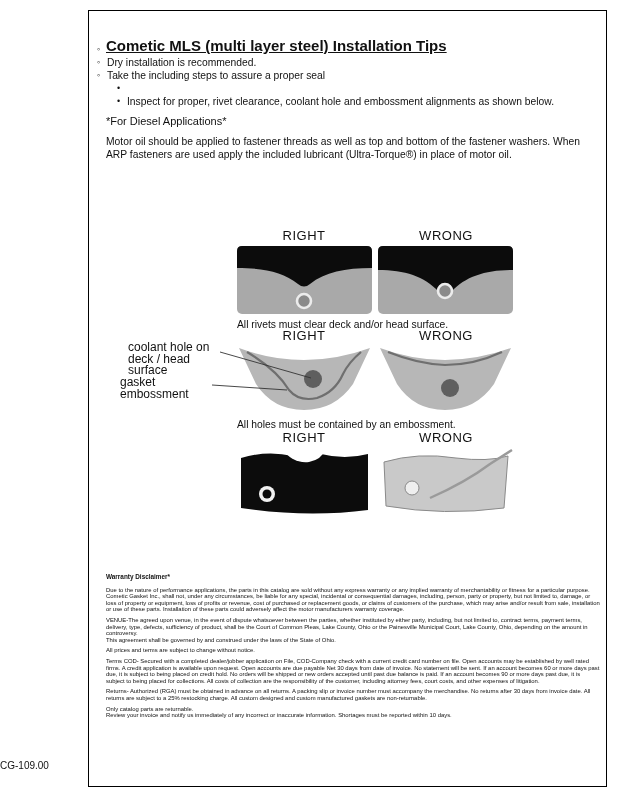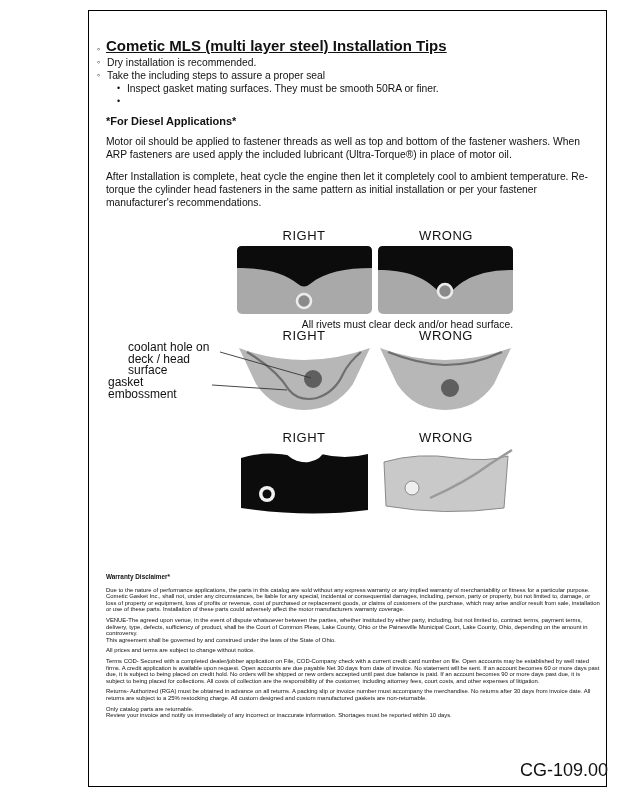--- a/index.html
+++ b/index.html
@@ -8,39 +8,39 @@
   .frame { position:absolute; left:88px; top:10px; width:519px; height:777px; border:1px solid #000; background:#fff; }
 
   .title { position:absolute; left:106px; top:20px; font-size:15px; font-weight:bold; text-decoration:underline;margin-top:17px; }
 
   .bullets { position:absolute; left:97px; top:43px; width:478px; font-size:10.3px; line-height:13px; }
   .bullet-line { display:flex; }
   .bullet-line .b { width:10px; flex:0 0 10px; font-size:9px; }
   .bullet-line.sub { padding-left:20px; }
 
   .diesel { position:absolute; left:106px; top:115px; width:482px; font-size:10.3px; line-height:13.2px; }
-  .diesel h2 { font-size:11px; font-weight:bold; margin-bottom:7px; }
+  .diesel h2 { font-size:11px; font-weight:normal; margin-bottom:7px; }
   .diesel p { margin-bottom:8px; }
 
   .diagram { position:absolute; left:237px; width:276px; }
   .dg-labels { display:flex; gap:8px; margin-bottom:3px; }
   .dg-labels span { width:135px; text-align:center; font-size:13px; letter-spacing:0.5px; }
   .dg-panels { display:flex; gap:6px; }
   .dg-panels svg { width:135px; height:68px; display:block; }
-  .dg-caption { margin-top:5px; font-size:10.3px;text-align:right; }
+  .dg-caption { margin-top:5px; font-size:10.3px; }
 
   .ptr-label { position:absolute; font-size:12px; line-height:11.5px; }
   .pointer-lines { position:absolute; left:120px; top:338px; width:205px; height:66px; pointer-events:none; }
 
   .warranty { position:absolute; left:106px; top:574px; width:494px; font-size:5.9px; line-height:6.6px; }
   .warranty h3 { font-size:6.4px; font-weight:bold; margin-bottom:6px; }
   .warranty p { margin-bottom:4px; }
   .warranty p.tight { margin-bottom:0; }
 
-  .footer { position:absolute; top:760px; left:0; width:600px; text-align:right; font-size:18px;margin-left:8px; }
+  .footer { position:absolute; top:760px; left:0; width:600px; text-align:left; font-size:10px; }
 </style>
 </head>
 <body>
 
 <div class="frame"></div>
 
 <h1 class="title">Cometic MLS (multi layer steel) Installation Tips</h1>
 
 <div class="bullets">
   <div class="bullet-line">
@@ -49,31 +49,30 @@
   <div class="bullet-line">
     <span class="b">◦</span>
     <span>Dry installation is recommended.</span>
   </div>
   <div class="bullet-line">
     <span class="b">◦</span>
     <span>Take the including steps to assure a proper seal</span>
   </div>
   <div class="bullet-line sub">
     <span class="b">•</span>
-    <span>Inspect gasket mating surfaces.  They must be smooth 50RA or finer.</span>
   </div>
   <div class="bullet-line sub">
     <span class="b">•</span>
+    <span>Inspect for proper, rivet clearance, coolant hole and embossment alignments as shown below.</span>
   </div>
 </div>
 
 <div class="diesel">
   <h2>*For Diesel Applications*</h2>
   <p>Motor oil should be applied to fastener threads as well as top and bottom of the fastener washers. When ARP fasteners are used apply the included lubricant (Ultra-Torque®) in place of motor oil.</p>
-  <p>After Installation is complete, heat cycle the engine then let it completely cool to ambient temperature. Re-torque the cylinder head fasteners in the same pattern as initial installation or per your fastener manufacturer's recommendations.</p>
 </div>
 
 <div class="diagram" style="top:228px">
   <div class="dg-labels">
     <span>RIGHT</span>
     <span>WRONG</span>
   </div>
   <div class="dg-panels">
     <svg viewBox="0 0 135 68">
       <rect x="0" y="0" width="135" height="68" rx="5" fill="#a9a9a9"></rect>
@@ -99,24 +98,25 @@
       <path d="M2,2 Q34,14 67,14 Q100,14 133,2 L116,38 Q98,64 67,64 Q36,64 19,38 Z" fill="#b7b7b7"></path>
       <path d="M10,6 Q40,24 52,44 Q62,56 80,52 Q98,46 106,28 Q112,16 124,6" fill="none" stroke="#6f6f6f" stroke-width="2.2"></path>
       <circle cx="76" cy="33" r="9" fill="#5f5f5f"></circle>
     </svg>
     <svg viewBox="0 0 135 68">
       <path d="M2,2 Q34,14 67,14 Q100,14 133,2 L116,38 Q98,64 67,64 Q36,64 19,38 Z" fill="#b7b7b7"></path>
       <path d="M10,6 Q40,18 67,19 Q96,19 124,6" fill="none" stroke="#6f6f6f" stroke-width="2.2"></path>
       <circle cx="72" cy="42" r="9" fill="#5f5f5f"></circle>
     </svg>
   </div>
+  <div class="dg-caption">All holes must be contained by an embossment.</div>
 </div>
 
 <div class="ptr-label" style="left:128px; top:342px; width:96px;">coolant hole on deck / head surface</div>
-<div class="ptr-label" style="left:108px; top:377px; width:100px;">gasket embossment</div>
+<div class="ptr-label" style="left:120px; top:377px; width:100px;">gasket embossment</div>
 <svg class="pointer-lines" viewBox="0 0 205 66">
   <line x1="100" y1="14" x2="191" y2="40" stroke="#333" stroke-width="0.9"></line>
   <line x1="92" y1="47" x2="167" y2="52" stroke="#333" stroke-width="0.9"></line>
 </svg>
 
 <div class="diagram" style="top:430px">
   <div class="dg-labels">
     <span>RIGHT</span>
     <span>WRONG</span>
   </div>

